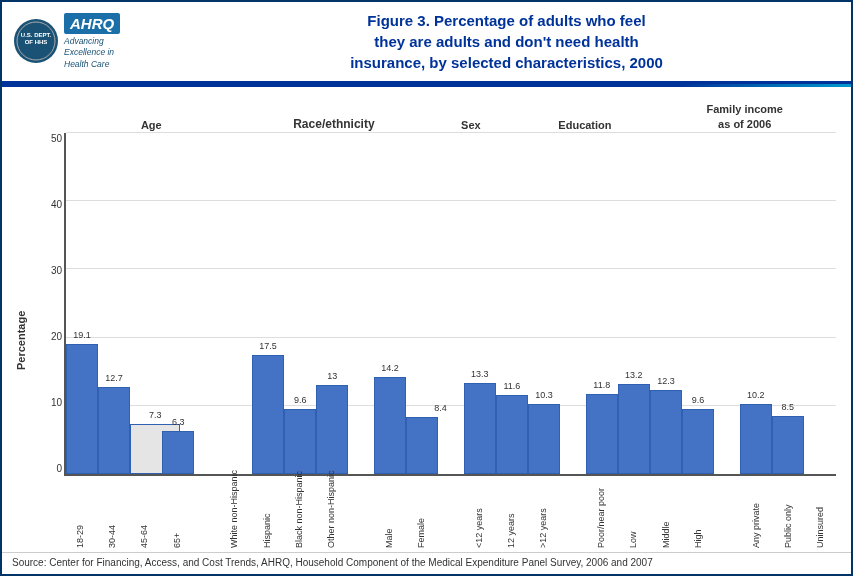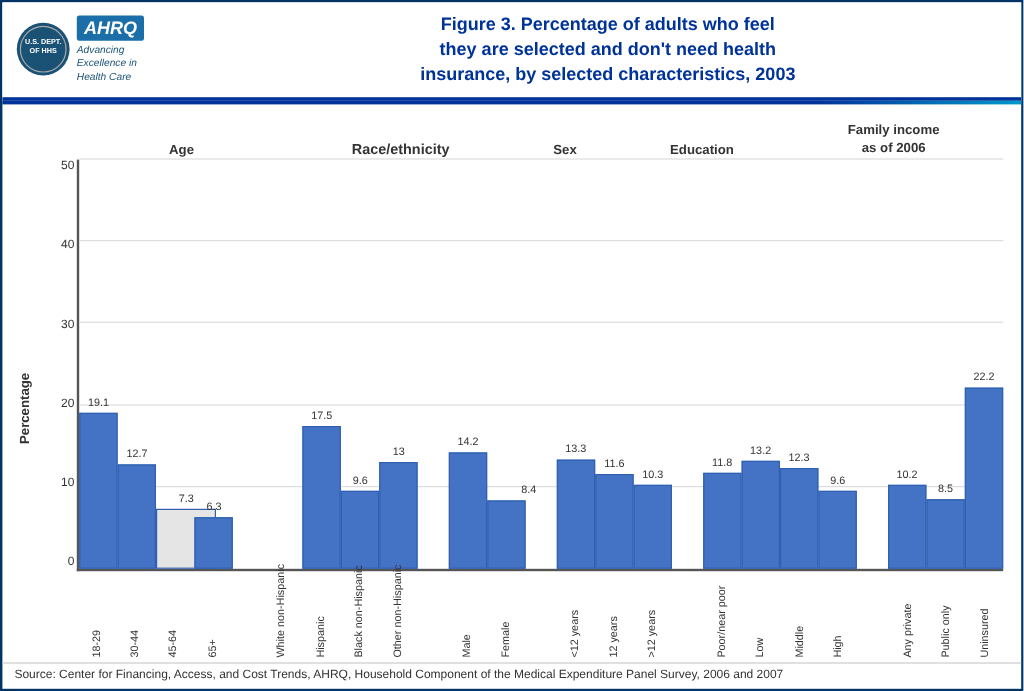--- a/index.html
+++ b/index.html
@@ -117,22 +117,22 @@
         </svg>
       </div>
       <div>
         <div style="background:#1a6fa8; color:#fff; font-size:15px; font-weight:bold; font-style:italic; padding:2px 6px; border-radius:2px; margin-bottom:2px;">AHRQ</div>
         <div style="font-size:8.5px; color:#1a5276; font-style:italic; line-height:1.3;">Advancing<br>Excellence in<br>Health Care</div>
       </div>
     </div>
     <div class="title-area">
       <div class="chart-title">
         <span>Figure 3. Percentage of adults who feel</span><br>
-        <span>they are selected and don't need health</span><br>
-        <span>insurance, by selected characteristics, 2003</span>
+        <span>they are adults and don't need health</span><br>
+        <span>insurance, by selected characteristics, 2000</span>
       </div>
     </div>
   </div>
 
   <div class="separator-line"></div>
 
   <div class="chart-container">
 
     <div style="display:flex; margin-left:48px; margin-right:5px; margin-bottom:2px; height:40px; align-items:flex-end;">
 
@@ -215,23 +215,20 @@
                 <div style="position: absolute; top: -15px; left: 50%; transform: translateX(-50%); font-size: 9px; color: rgb(51, 51, 51); white-space: nowrap;">12.3</div>
               </div>
               <div style="position: absolute; left: 80%; width: 4.16667%; height: 19.2%; bottom: 0px; background: rgb(68, 114, 196); border: 1px solid rgb(48, 96, 176);">
                 <div style="position: absolute; top: -15px; left: 50%; transform: translateX(-50%); font-size: 9px; color: rgb(51, 51, 51); white-space: nowrap;">9.6</div>
               </div>
               <div style="position: absolute; left: 87.5%; width: 4.16667%; height: 20.4%; bottom: 0px; background: rgb(68, 114, 196); border: 1px solid rgb(48, 96, 176);">
                 <div style="position: absolute; top: -15px; left: 50%; transform: translateX(-50%); font-size: 9px; color: rgb(51, 51, 51); white-space: nowrap;">10.2</div>
               </div>
               <div style="position: absolute; left: 91.6667%; width: 4.16667%; height: 17%; bottom: 0px; background: rgb(68, 114, 196); border: 1px solid rgb(48, 96, 176);">
                 <div style="position: absolute; top: -15px; left: 50%; transform: translateX(-50%); font-size: 9px; color: rgb(51, 51, 51); white-space: nowrap;">8.5</div>
-              </div>
-              <div style="position: absolute; left: 95.8333%; width: 4.16667%; height: 44.4%; bottom: 0px; background: rgb(68, 114, 196); border: 1px solid rgb(48, 96, 176);">
-                <div style="position: absolute; top: -15px; left: 50%; transform: translateX(-50%); font-size: 9px; color: rgb(51, 51, 51); white-space: nowrap;">22.2</div>
               </div>
             </div>
         </div>
 
         <div id="x-labels-row" style="margin-left:32px; margin-right:5px; height:72px; position:relative;">
             <div style="position: absolute; left: 2.08333%; transform: translateX(-50%) rotate(180deg); bottom: 0px; font-size: 9px; color: rgb(51, 51, 51); white-space: nowrap; writing-mode: vertical-rl; text-orientation: mixed; height: 68px; display: flex; align-items: flex-end;">18-29</div>
             <div style="position: absolute; left: 6.25%; transform: translateX(-50%) rotate(180deg); bottom: 0px; font-size: 9px; color: rgb(51, 51, 51); white-space: nowrap; writing-mode: vertical-rl; text-orientation: mixed; height: 68px; display: flex; align-items: flex-end;">30-44</div>
             <div style="position: absolute; left: 10.4167%; transform: translateX(-50%) rotate(180deg); bottom: 0px; font-size: 9px; color: rgb(51, 51, 51); white-space: nowrap; writing-mode: vertical-rl; text-orientation: mixed; height: 68px; display: flex; align-items: flex-end;">45-64</div>
             <div style="position: absolute; left: 14.5833%; transform: translateX(-50%) rotate(180deg); bottom: 0px; font-size: 9px; color: rgb(51, 51, 51); white-space: nowrap; writing-mode: vertical-rl; text-orientation: mixed; height: 68px; display: flex; align-items: flex-end;">65+</div>
             <div style="position: absolute; left: 22.0833%; transform: translateX(-50%) rotate(180deg); bottom: 0px; font-size: 9px; color: rgb(51, 51, 51); white-space: nowrap; writing-mode: vertical-rl; text-orientation: mixed; height: 68px; display: flex; align-items: flex-end;">White non-Hispanic</div>

